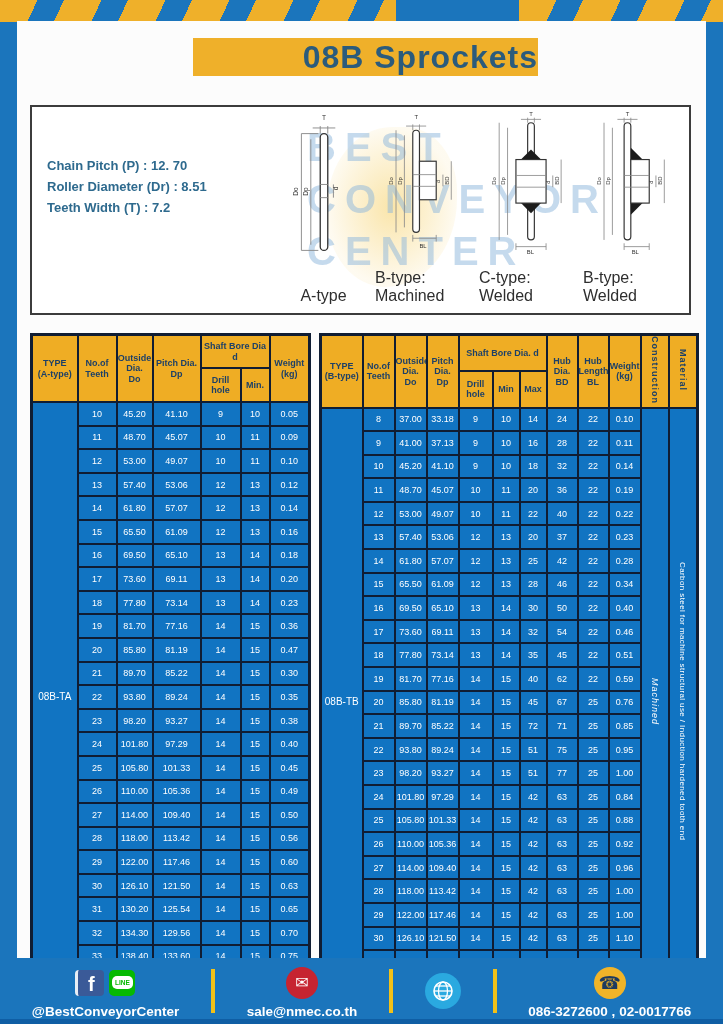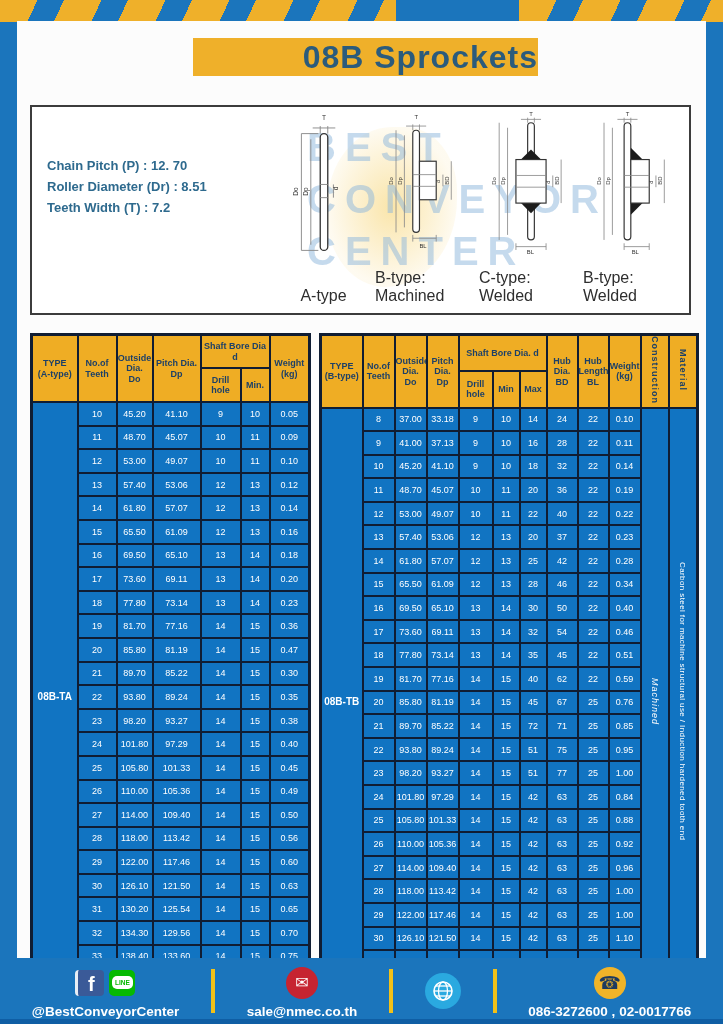--- a/index.html
+++ b/index.html
@@ -39,21 +39,21 @@
   
   .tables{position:absolute;left:13px;top:312px;display:flex;gap:8px;align-items:flex-start;}
   table.spec{border-collapse:collapse;table-layout:fixed;background:#1174c2;}
   table.spec th,table.spec td{border:2px solid #101d33;text-align:center;vertical-align:middle;
     padding:0;overflow:hidden;}
   table.spec th{background:#efad24;color:#1d4067;font-size:9px;font-weight:bold;white-space:pre-line;line-height:10.5px;}
   table.spec td{color:#ffffff;font-size:9px;height:21.6px;line-height:10px;}
   table.spec tr.hrow1 th{height:31px;}
   table.spec tr.hrow2 th{height:32px;}
   table.spec{border:3px solid #101d33;}
-  td.type-cell span{font-size:10px;color:#fff;font-weight:bold;}
+  td.type-cell span{font-size:10px;color:#fff;}
   th.vhead span{writing-mode:vertical-rl;letter-spacing:1px;display:inline-block;line-height:10px;}
   td.construction-cell span{writing-mode:vertical-rl;font-style:italic;font-size:9px;letter-spacing:1px;}
   td.material-cell span{writing-mode:vertical-rl;font-size:8px;letter-spacing:0.4px;line-height:9px;}
 
   
   .footer{position:absolute;left:0;right:0;bottom:0;height:66px;background:#1b75bc;
     display:flex;align-items:center;justify-content:space-evenly;}
   .footer-edge{position:absolute;left:0;right:0;bottom:0;height:5px;background:#0f5ea4;}
   .f-item{display:flex;flex-direction:column;align-items:center;gap:2px;}
   .f-icons{display:flex;align-items:center;gap:5px;height:38px;}

